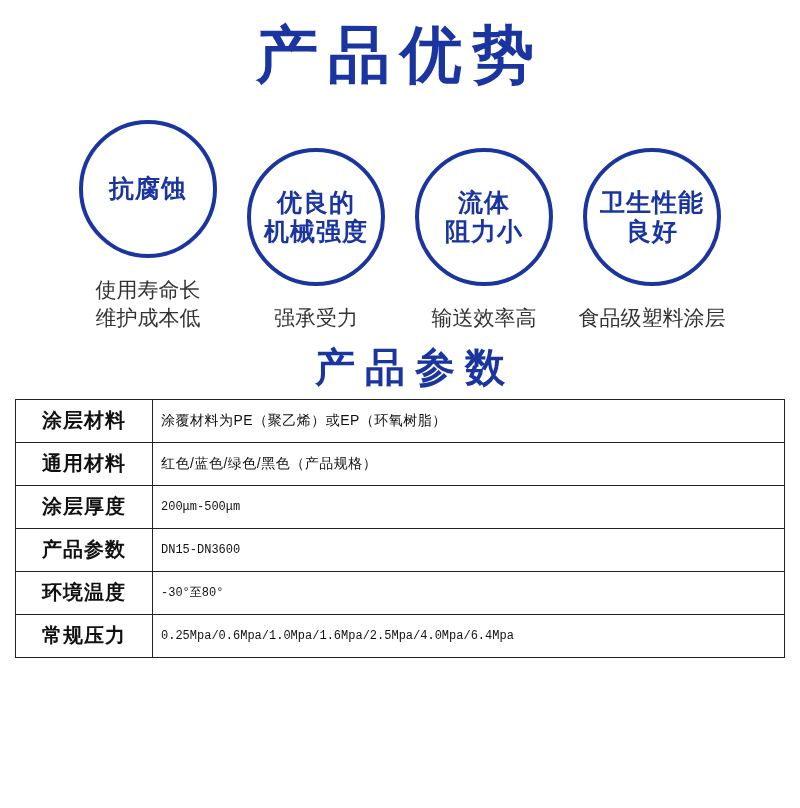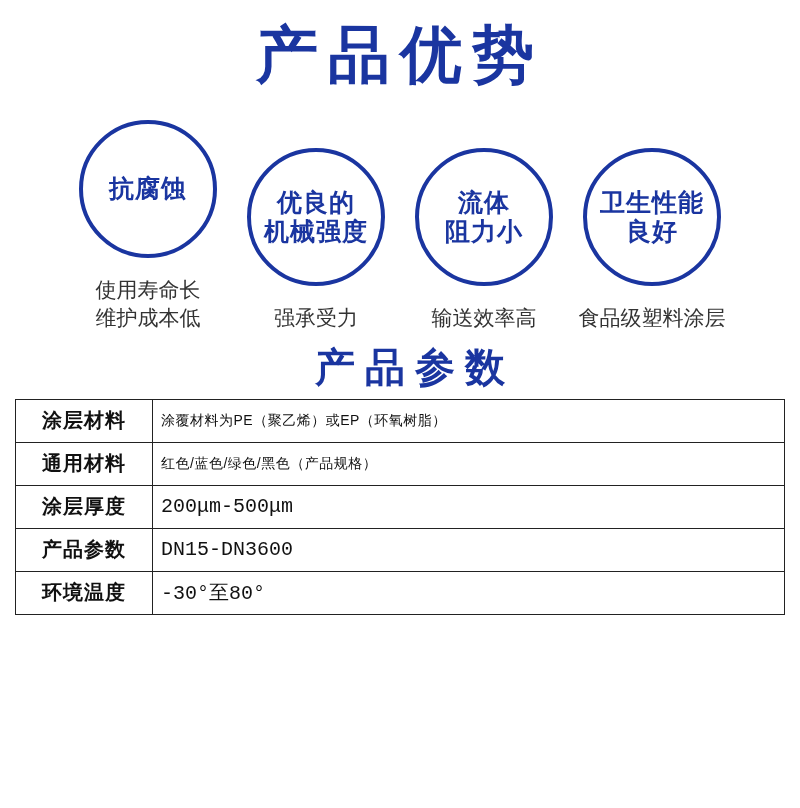--- a/index.html
+++ b/index.html
@@ -111,21 +111,21 @@
     color: #000000;
   }
   td.param-value {
     font-size: 14px;
     color: #111111;
     font-family: "Liberation Sans", sans-serif;
     letter-spacing: 0.5px;
   }
   td.param-value.mono {
     font-family: "Liberation Mono", monospace;
-    font-size: 20px;
+    font-size: 12px;
     letter-spacing: 0px;
   }
 </style>
 </head>
 <body>
 
 <div class="page">
 
   <div class="section-title" id="advantages-title">产品优势</div>
 
@@ -183,17 +183,21 @@
           <td class="param-value mono">200μm-500μm</td>
         </tr>
         <tr>
           <td class="param-label">产品参数</td>
           <td class="param-value mono">DN15-DN3600</td>
         </tr>
         <tr>
           <td class="param-label">环境温度</td>
           <td class="param-value mono">-30°至80°</td>
         </tr>
+        <tr>
+          <td class="param-label">常规压力</td>
+          <td class="param-value mono">0.25Mpa/0.6Mpa/1.0Mpa/1.6Mpa/2.5Mpa/4.0Mpa/6.4Mpa</td>
+        </tr>
       </tbody>
     </table>
   </div>
 
 </div>
 
 </body></html>

